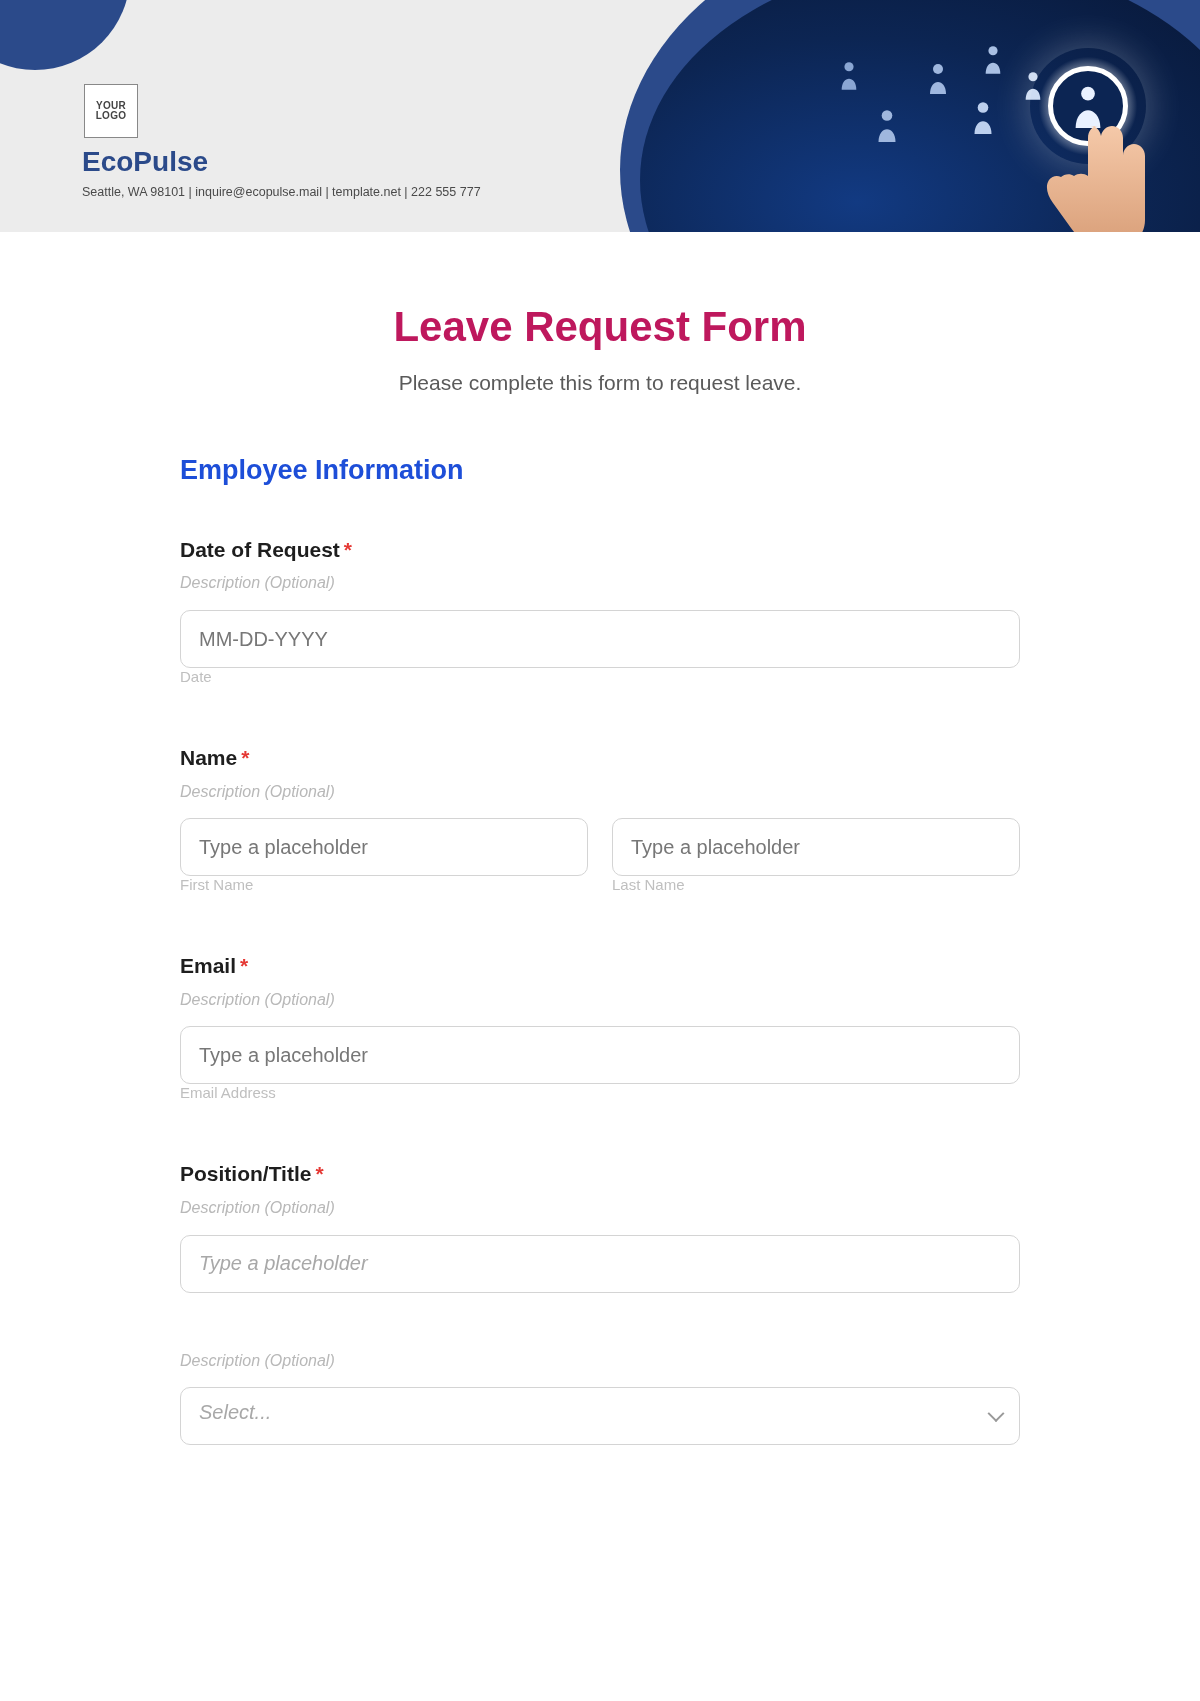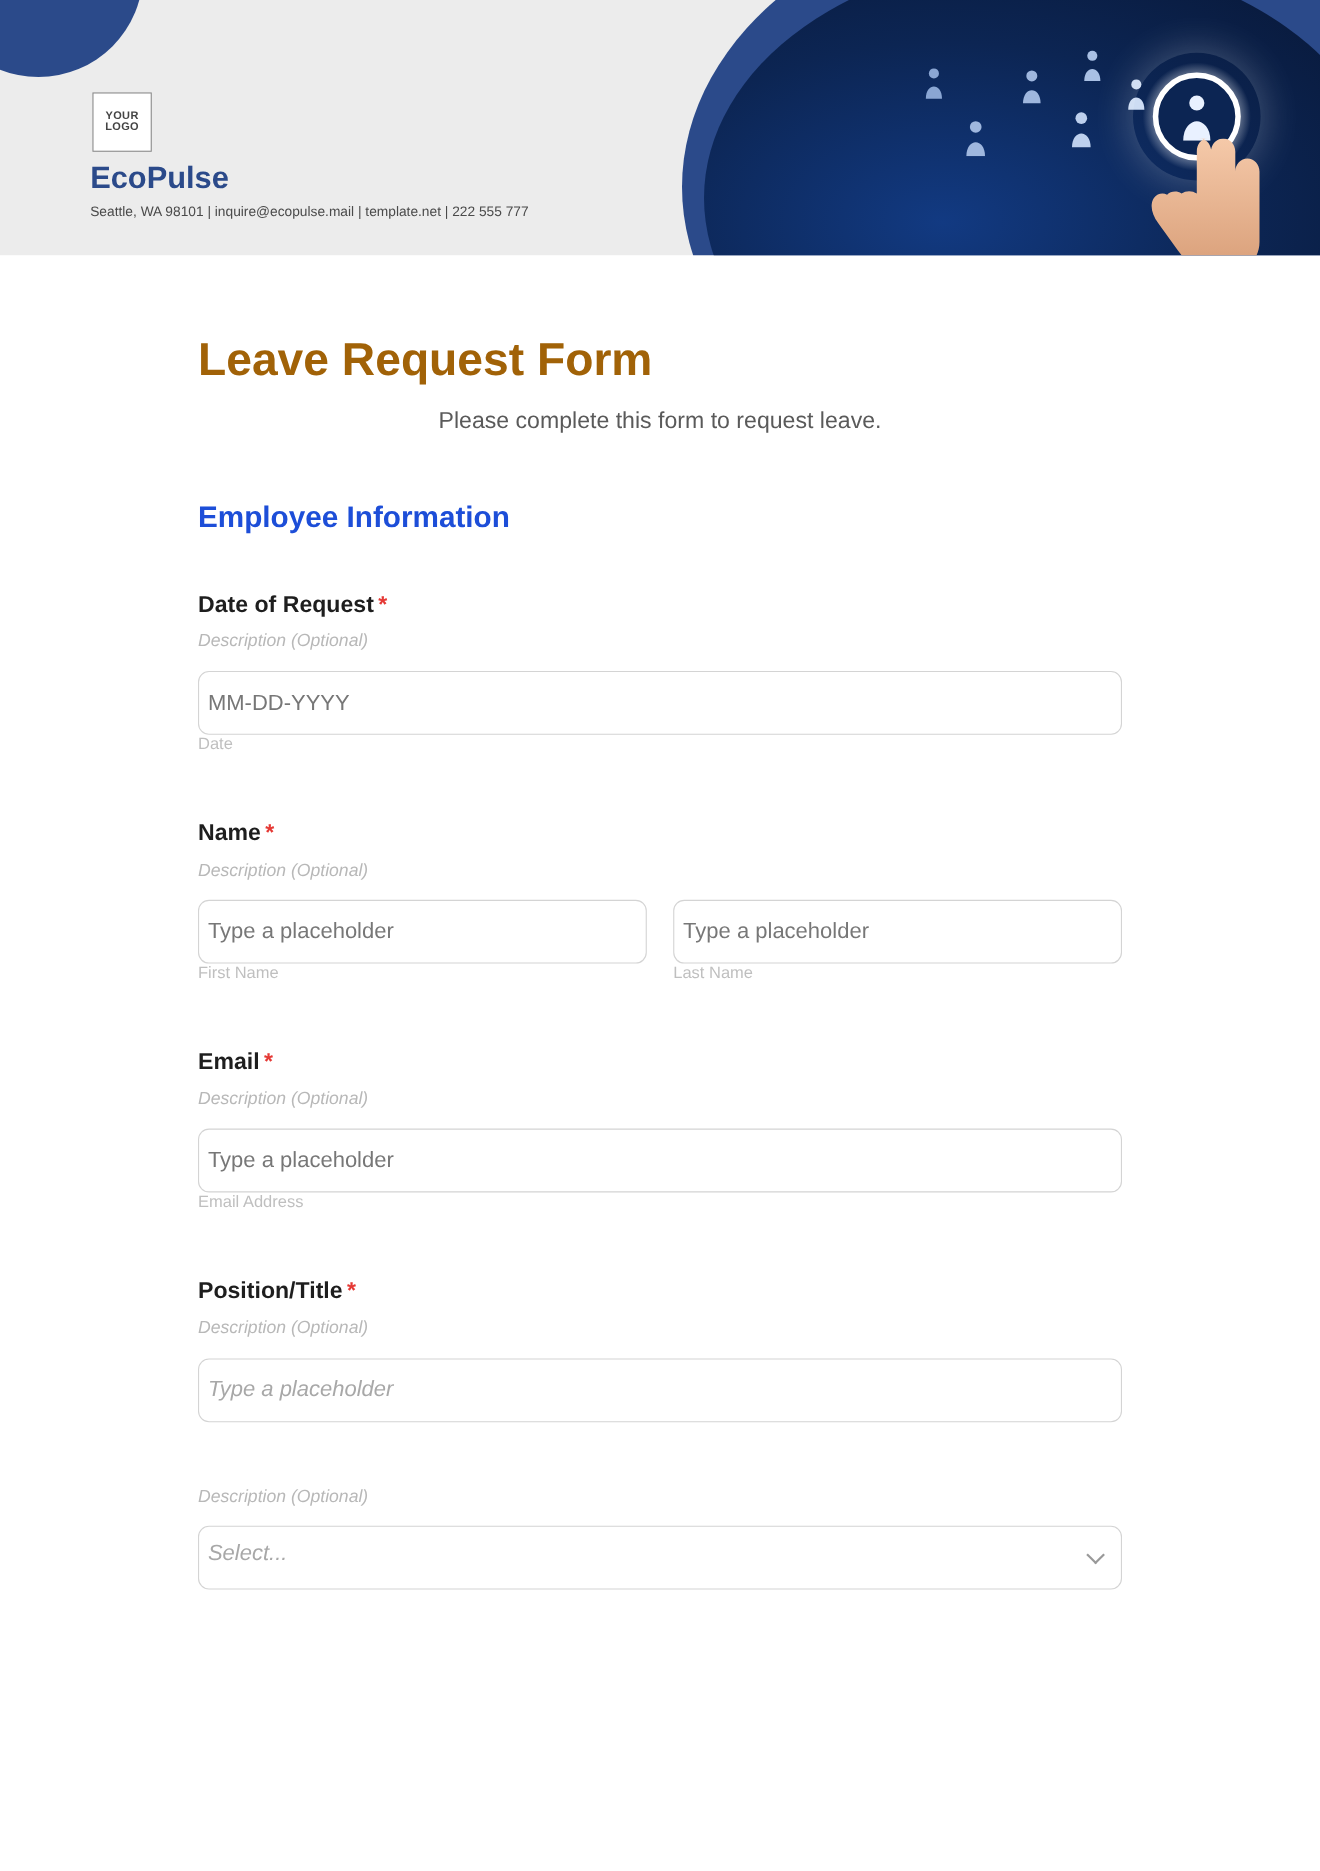--- a/index.html
+++ b/index.html
@@ -92,22 +92,23 @@
     width:140px;height:120px;
   }
 
   
   .form-wrap{
     max-width:960px;
     margin:0 auto;
     padding:70px 60px 60px;
   }
   .form-title{
+    text-align:center;
     font:600 42px/1.2 -apple-system,Arial,sans-serif;
-    color:#a16207;
+    color:#be185d;
     margin:0 0 16px;
   }
   .form-sub{
     text-align:center;
     font:400 21px/1.4 -apple-system,Arial,sans-serif;
     color:#5a5a5a;
     margin:0 0 56px;
   }
   .section-title{
     font:600 27px/1.2 -apple-system,Arial,sans-serif;
@@ -128,21 +129,21 @@
     margin-bottom:16px;
   }
   .field-sub{
     font:400 15px/1.2 -apple-system,Arial,sans-serif;
     color:var(--muted);
     margin-top:0;
   }
   .input, .select{
     width:100%;
     height:58px;
-    padding:0 8px;
+    padding:0 18px;
     border:1px solid var(--field-border);
     border-radius:10px;
     font:400 20px/48px -apple-system,Arial,sans-serif;
     color:#222;
     background:#fff;
     outline:none;
   }
   .input::placeholder{ color:#777; }
   .input.italic::placeholder{ font-style:italic; color:#a8a8a8; }
   .select{

